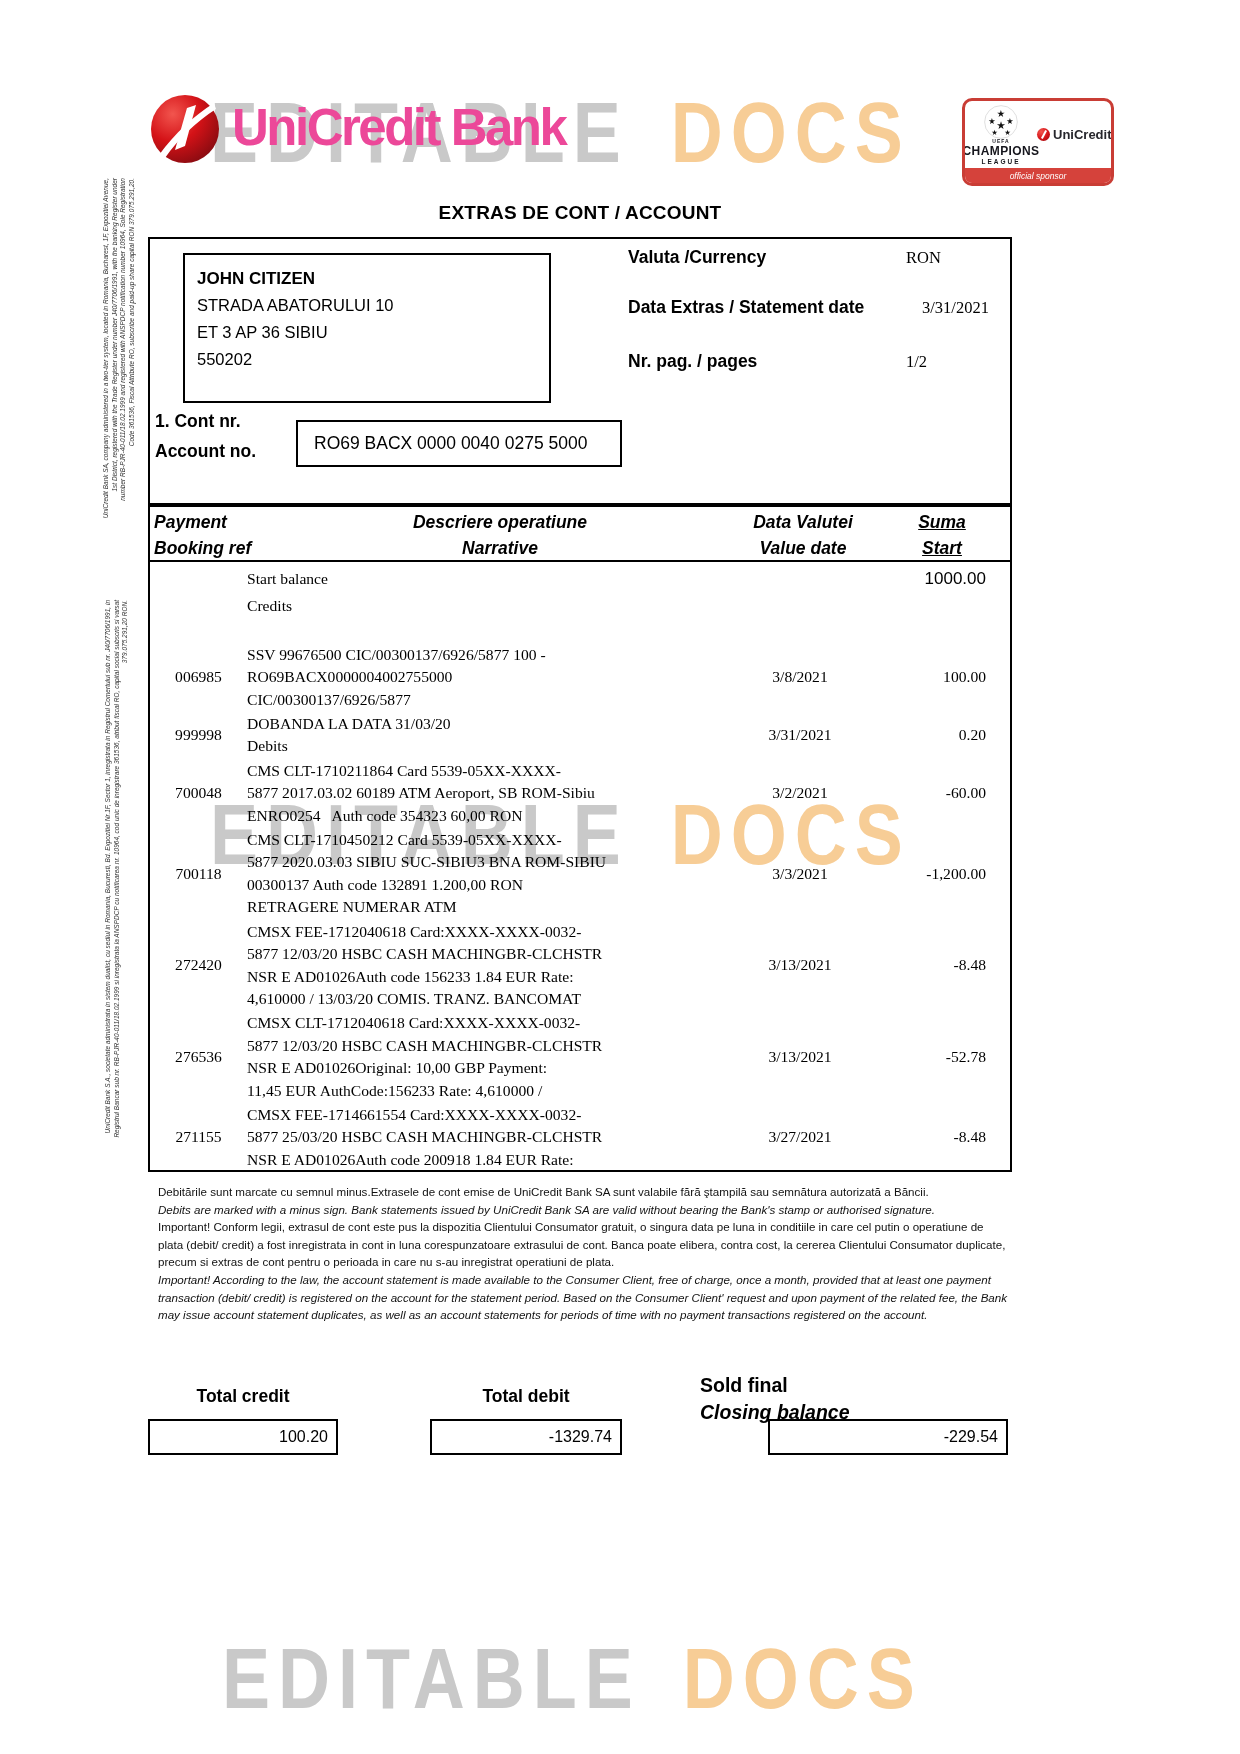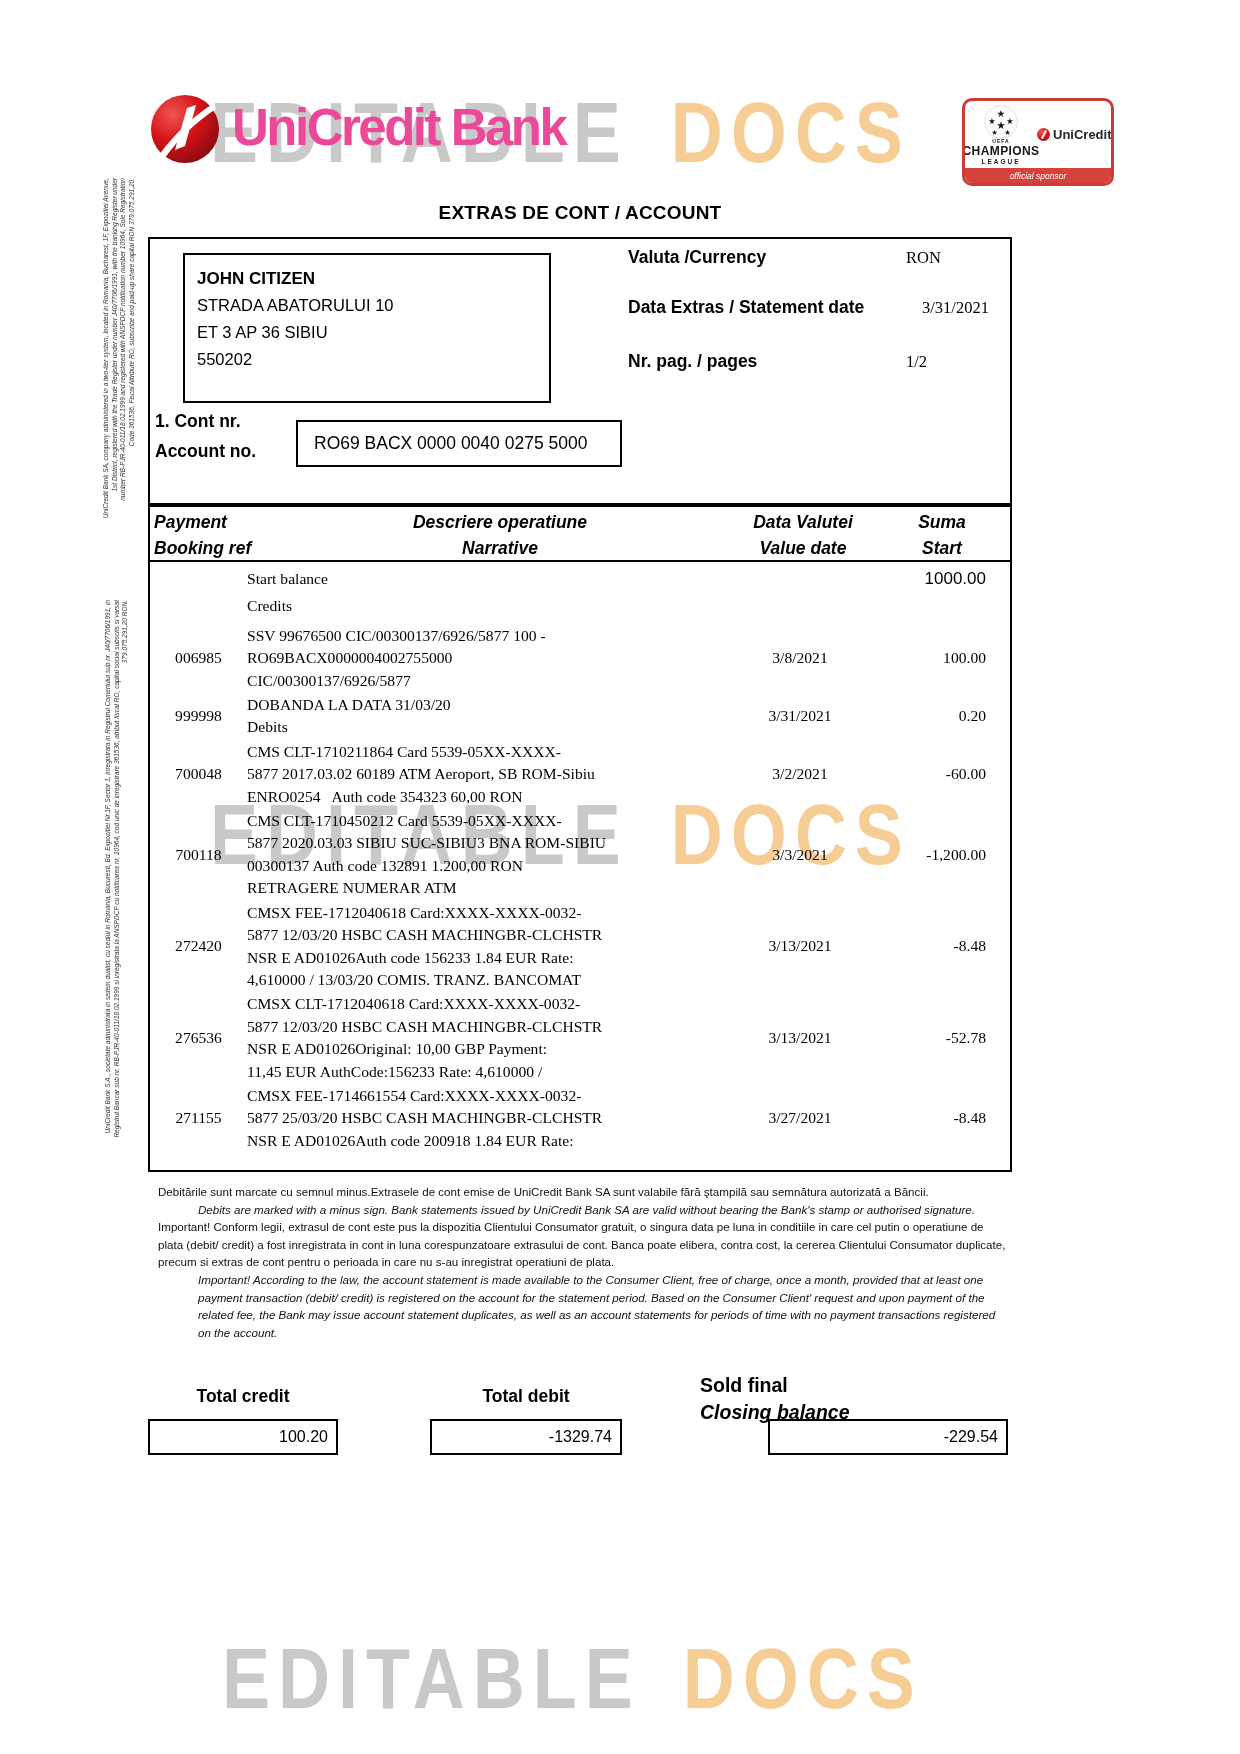--- a/index.html
+++ b/index.html
@@ -52,37 +52,37 @@
   .acct-ro{left:5px;top:172px;}        .acct-en{left:5px;top:202px;}
   .acct-box{position:absolute;left:146px;top:181px;width:326px;height:47px;border:2px solid #000;
             box-sizing:border-box;font-size:17.5px;line-height:43px;padding-left:16px;}
   
   .table-head{position:absolute;z-index:2;left:148px;top:505px;width:864px;height:57px;
               border:2px solid #000;box-sizing:border-box;display:flex;
               font-style:italic;font-weight:bold;font-size:17.5px;line-height:26px;padding-top:2px;}
   .th-ref{width:132px;text-align:left;padding-left:4px;box-sizing:border-box;}
   .th-nar{flex:1;text-align:center;}
   .th-date{width:170px;text-align:center;}
-  .th-amt{width:122px;text-align:center;box-sizing:border-box;padding-right:14px;}
+  .th-amt{width:122px;text-align:center;box-sizing:border-box;padding-right:14px;text-decoration:underline;}
   .table-body{position:absolute;z-index:2;left:148px;top:562px;width:864px;height:610px;
               border:2px solid #000;border-top:none;box-sizing:border-box;padding-top:5px;overflow:hidden;}
   .tx-row{display:flex;align-items:center;padding:1px 0;
           font-family:"Liberation Serif",serif;font-size:15.6px;line-height:22.4px;}
   .tx-row:nth-child(1){margin-bottom:3px;}
-  .tx-row:nth-child(2){margin-bottom:5px;}
+  .tx-row:nth-child(2){margin-bottom:24px;}
   .cell-ref{width:97px;text-align:center;}
   .cell-nar{flex:1;white-space:pre-wrap;text-align:left;}
   .cell-date{width:170px;text-align:center;}
   .cell-amt{width:125px;text-align:right;box-sizing:border-box;padding-right:24px;}
   .amt-sans{font-family:"Liberation Sans",sans-serif;font-size:17px;}
   
   .disclaimer{position:absolute;z-index:2;left:158px;top:1183px;width:852px;
               font-size:11.6px;line-height:17.6px;color:#111;}
   .disc-line{margin:0;}
-  .disc-line.it{font-style:italic;margin-left:40px;}
+  .disc-line.it{font-style:italic;}
   
   .sold-final{position:absolute;z-index:2;left:700px;top:1372px;width:308px;text-align:left;line-height:27px;}
   .sold-ro{font-weight:bold;font-size:19.5px;}
   .sold-en{font-weight:bold;font-style:italic;font-size:19.5px;}
   .tot-label{position:absolute;z-index:2;font-weight:bold;font-size:17.5px;text-align:center;}
   .lbl-credit{left:148px;top:1386px;width:190px;}
   .lbl-debit{left:430px;top:1386px;width:192px;}
   .tot-box{position:absolute;z-index:2;height:36px;border:2px solid #000;box-sizing:border-box;
            font-size:16px;line-height:32px;text-align:right;padding-right:8px;}
   .box-credit{left:148px;top:1419px;width:190px;}

